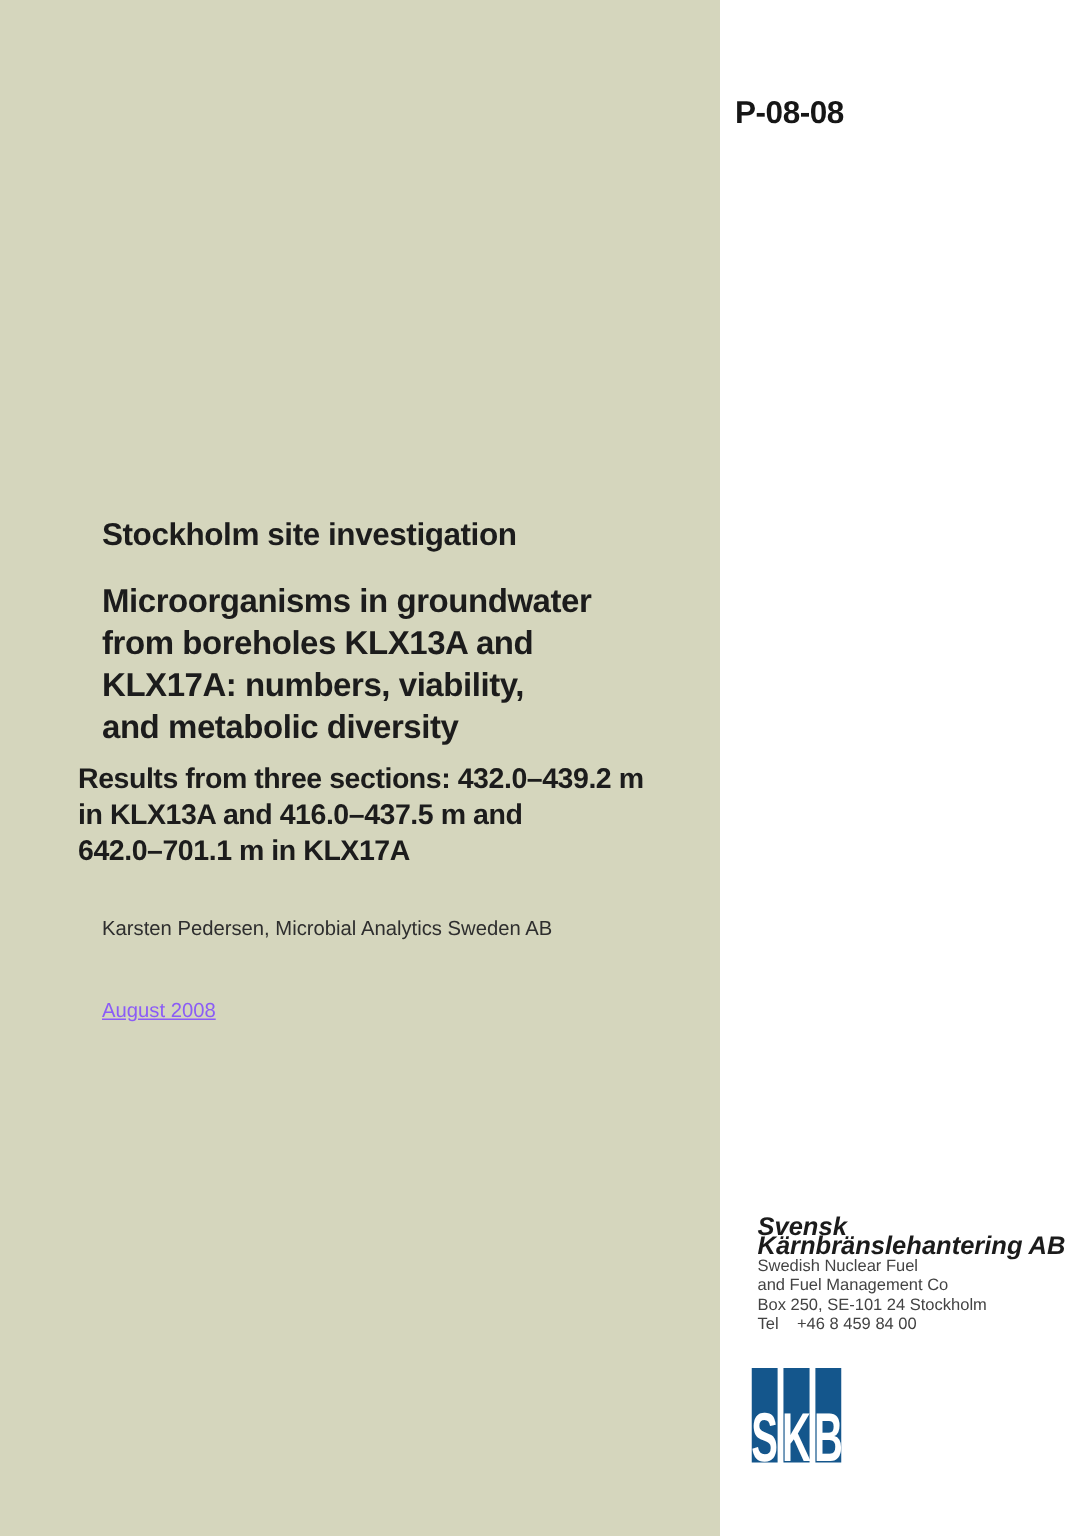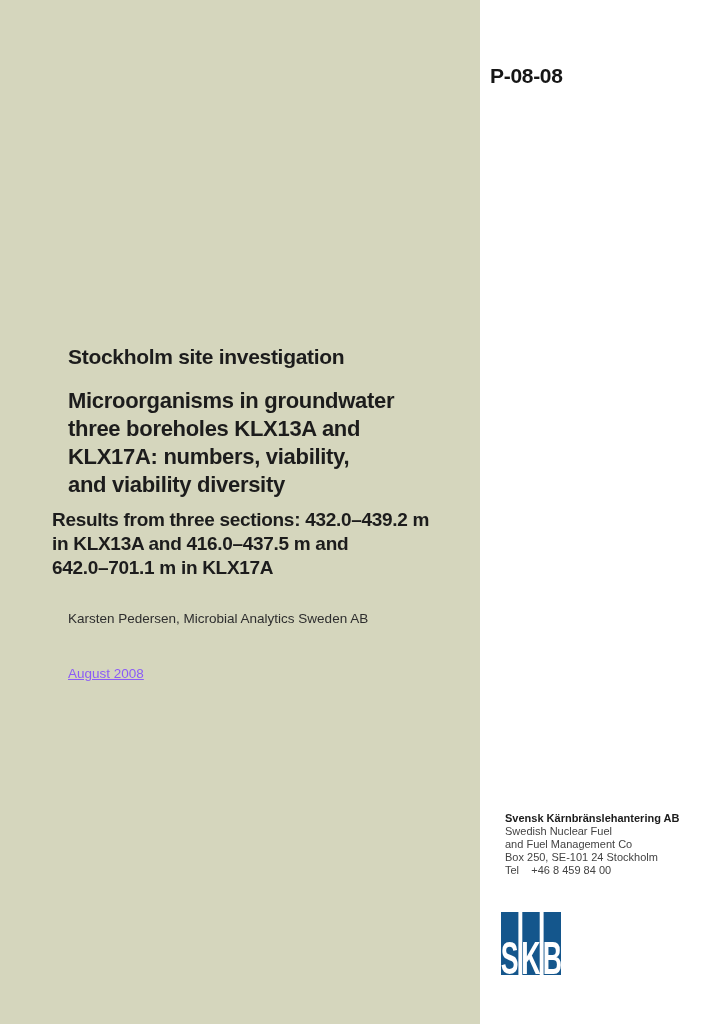--- a/index.html
+++ b/index.html
@@ -85,23 +85,24 @@
   }
   .company-block {
     position: absolute;
     left: 505px;
     top: 812px;
     font-size: 11px;
     line-height: 12.9px;
     color: #434343;
   }
   .company-block .company-name {
-    font-size: 11px;
+    font-size: 17px;
     font-weight: bold;
     color: #1b1b1b;
+    font-style: italic;
   }
   .company-block .addr-line {
     white-space: pre;
   }
   .skb-logo {
     position: absolute;
     left: 501px;
     top: 912px;
     width: 60px;
     height: 64px;
@@ -117,23 +118,23 @@
 <div class="page">
 
   <div class="beige-panel"></div>
 
   <div class="report-number">P-08-08</div>
 
   <div class="series-heading">Stockholm site investigation</div>
 
   <div class="main-title">
     <div class="line">Microorganisms in groundwater</div>
-    <div class="line">three boreholes KLX13A and</div>
+    <div class="line">from boreholes KLX13A and</div>
     <div class="line">KLX17A: numbers, viability,</div>
-    <div class="line">and viability diversity</div>
+    <div class="line">and metabolic diversity</div>
   </div>
 
   <div class="subtitle">
     <div class="line">Results from three sections: 432.0–439.2 m</div>
     <div class="line">in KLX13A and 416.0–437.5 m and</div>
     <div class="line">642.0–701.1 m in KLX17A</div>
   </div>
 
   <div class="author-line">Karsten Pedersen, Microbial Analytics Sweden AB</div>
 

